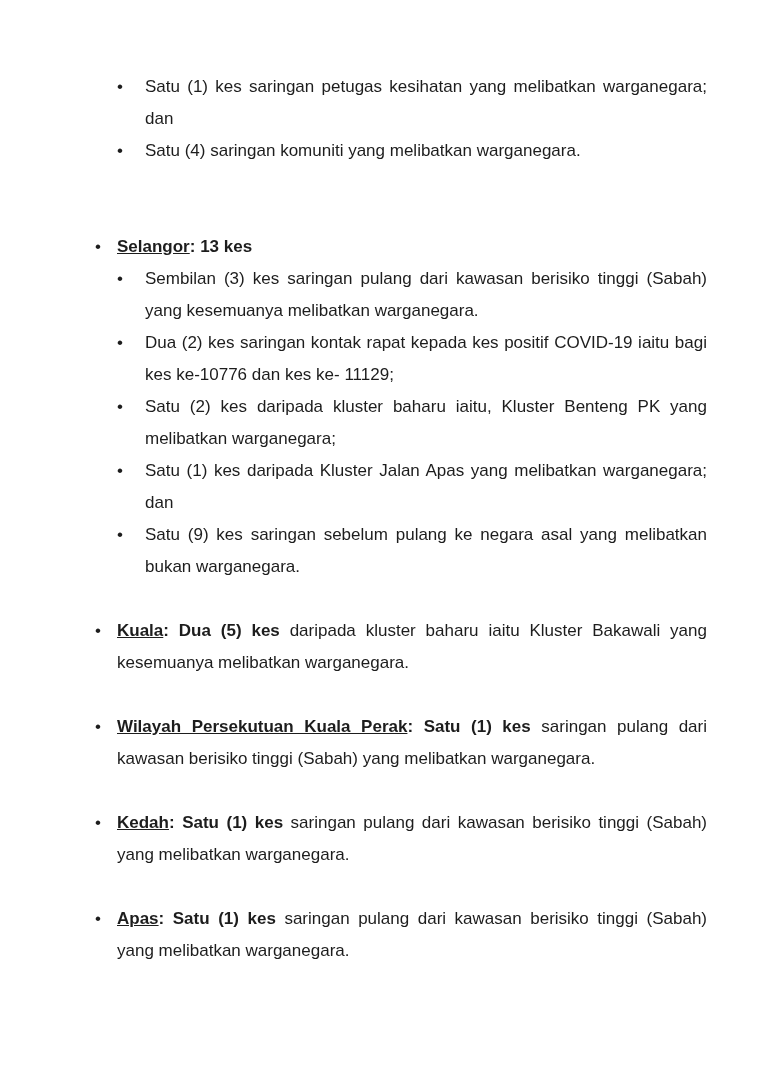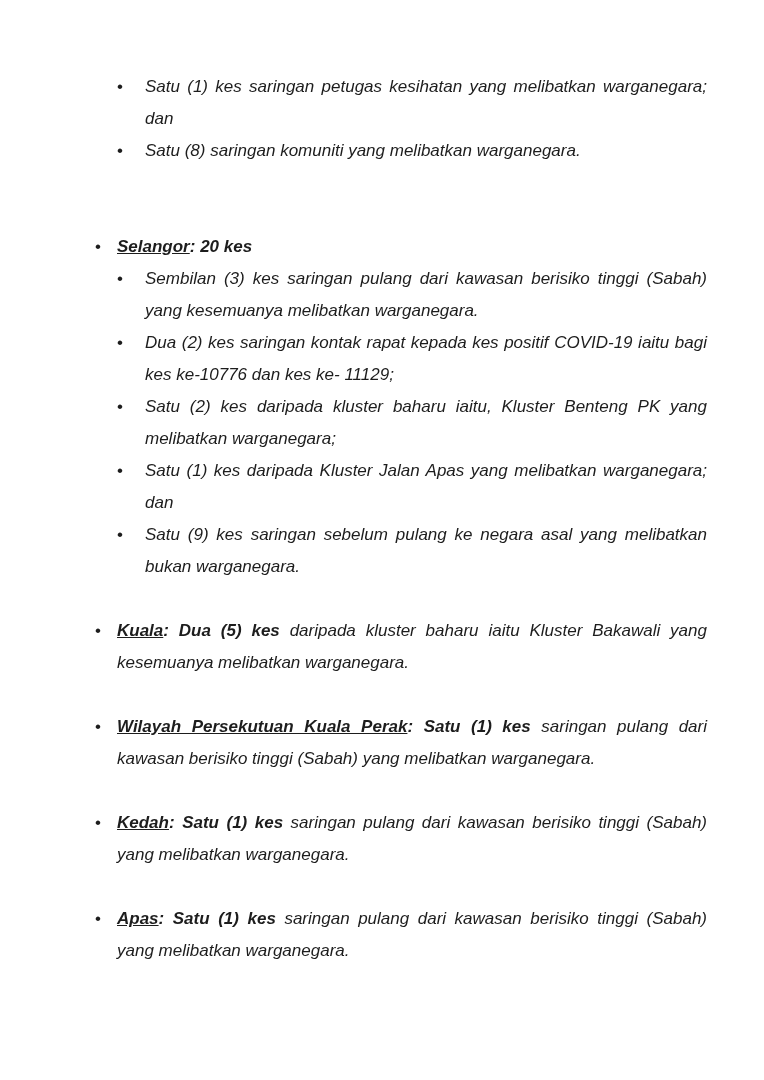--- a/index.html
+++ b/index.html
@@ -36,41 +36,40 @@
   }
   .item.l2 .marker {
     flex: 0 0 28px;
   }
   .marker {
     text-align: left;
   }
   .text {
     flex: 1 1 auto;
     text-align: justify;
-    font-style: italic;
   }
   .run-b { font-weight: bold; }
   .run-u { text-decoration: underline; }
 </style>
 </head>
 <body>
 
 <div class="page">
   <div class="content">
       <div class="item l2">
         <span class="marker">•</span>
         <div class="text"><span>Satu (1) kes saringan petugas kesihatan yang melibatkan warganegara; dan</span></div>
       </div>
       <div class="item l2">
         <span class="marker">•</span>
-        <div class="text"><span>Satu (8) saringan komuniti yang melibatkan warganegara.</span></div>
+        <div class="text"><span>Satu (4) saringan komuniti yang melibatkan warganegara.</span></div>
       </div>
       <div class="item l1" style="margin-top: 64px;">
         <span class="marker">•</span>
-        <div class="text"><span class="run-b run-u">Selangor</span><span class="run-b">: 20 kes</span></div>
+        <div class="text"><span class="run-b run-u">Selangor</span><span class="run-b">: 13 kes</span></div>
       </div>
       <div class="item l2">
         <span class="marker">•</span>
         <div class="text"><span>Sembilan (3) kes saringan pulang dari kawasan berisiko tinggi (Sabah) yang kesemuanya melibatkan warganegara.</span></div>
       </div>
       <div class="item l2">
         <span class="marker">•</span>
         <div class="text"><span>Dua (2) kes saringan kontak rapat kepada kes positif COVID-19 iaitu bagi kes ke-10776 dan kes ke- 11129;</span></div>
       </div>
       <div class="item l2">

